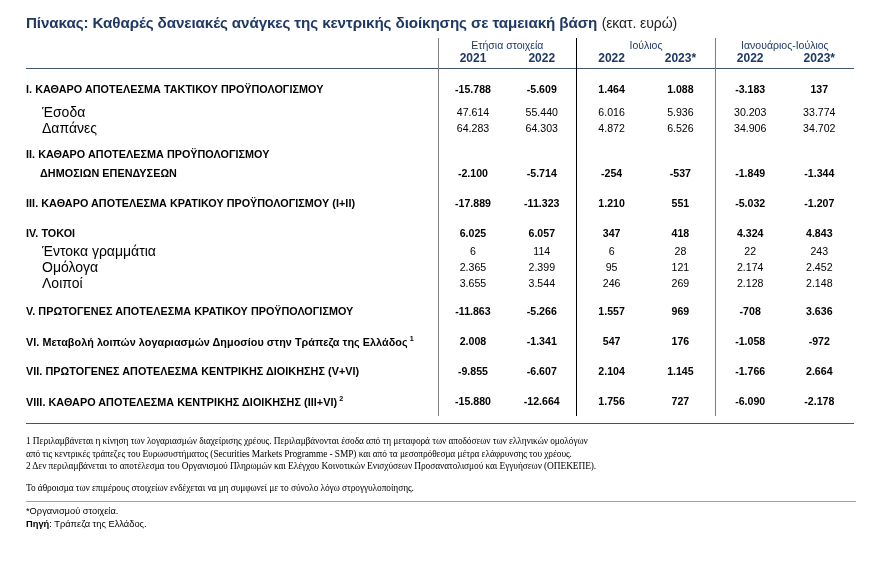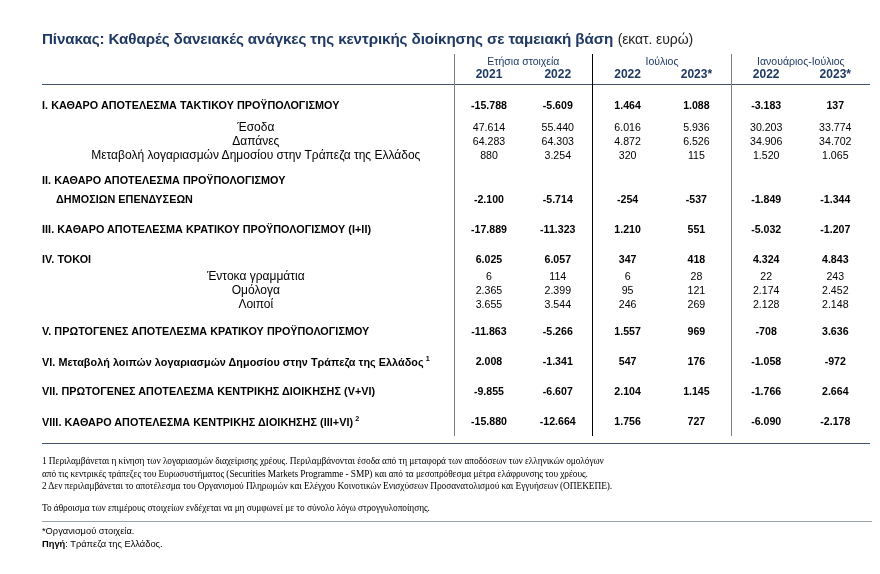--- a/index.html
+++ b/index.html
@@ -15,21 +15,21 @@
     color: #000000;
     overflow: hidden;
     position: relative;
   }
 
   .page {
     position: relative;
     width: 720px;
     height: 574px;
     box-sizing: border-box;
-    padding: 16px;
+    padding: 0;
   }
 
   
   .title-block {
     padding: 14px 20px 0 26px;
     white-space: nowrap;
   }
   .title-main {
     font-size: 15.2px;
     font-weight: bold;
@@ -106,21 +106,21 @@
     padding: 0;
     vertical-align: middle;
     white-space: nowrap;
     color: #000;
     font-variant-numeric: tabular-nums;
   }
 
   tr.main-row td { font-weight: bold; height: 21px; }
   tr.main-row td.lbl { font-size: 10.8px; letter-spacing: 0.05px; margin-left: 36px; }
   tr.sub-row  td { font-weight: normal; height: 14px; }
-  tr.sub-row  td.lbl { padding-left: 16px; font-size: 12px; text-align: center; }
+  tr.sub-row  td.lbl { padding-left: 16px; font-size: 14px; }
   tr.spacer-row td { height: 9px; font-size: 0; line-height: 0; padding: 0; }
   tr.spacer-sm td  { height: 5px; font-size: 0; line-height: 0; padding: 0; }
 
   tr.cont-row td.lbl {
     font-weight: bold;
     padding-left: 14px;
     font-size: 10.8px;
     height: 17px;
   }
   tr.title-only td { height: 17px; }
@@ -257,29 +257,20 @@
           </tr>
           <tr class="sub-row">
             <td class="lbl">Δαπάνες</td>
             <td class="num vsep-left-thin">64.283</td>
             <td class="num">64.303</td>
             <td class="num vsep-left">4.872</td>
             <td class="num">6.526</td>
             <td class="num vsep-left-thin">34.906</td>
             <td class="num">34.702</td>
           </tr>
-          <tr class="sub-row">
-            <td class="lbl">Μεταβολή λογαριασμών Δημοσίου στην Τράπεζα της Ελλάδος</td>
-            <td class="num vsep-left-thin">880</td>
-            <td class="num">3.254</td>
-            <td class="num vsep-left">320</td>
-            <td class="num">115</td>
-            <td class="num vsep-left-thin">1.520</td>
-            <td class="num">1.065</td>
-          </tr>
           <tr class="spacer-row">
             <td></td>
             <td class="vsep-left-thin"></td>
             <td class=""></td>
             <td class="vsep-left"></td>
             <td class=""></td>
             <td class="vsep-left-thin"></td>
             <td class=""></td>
           </tr>
           <tr class="title-only main-row">

